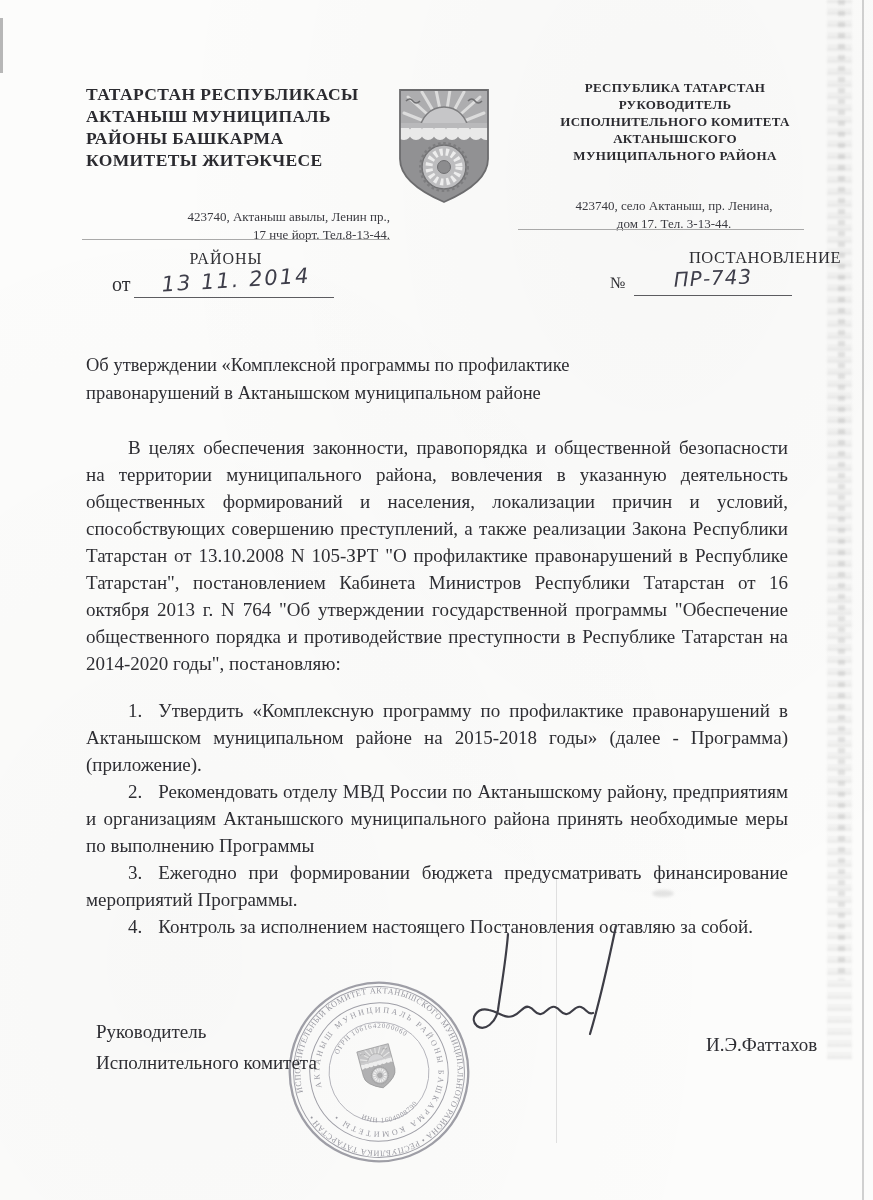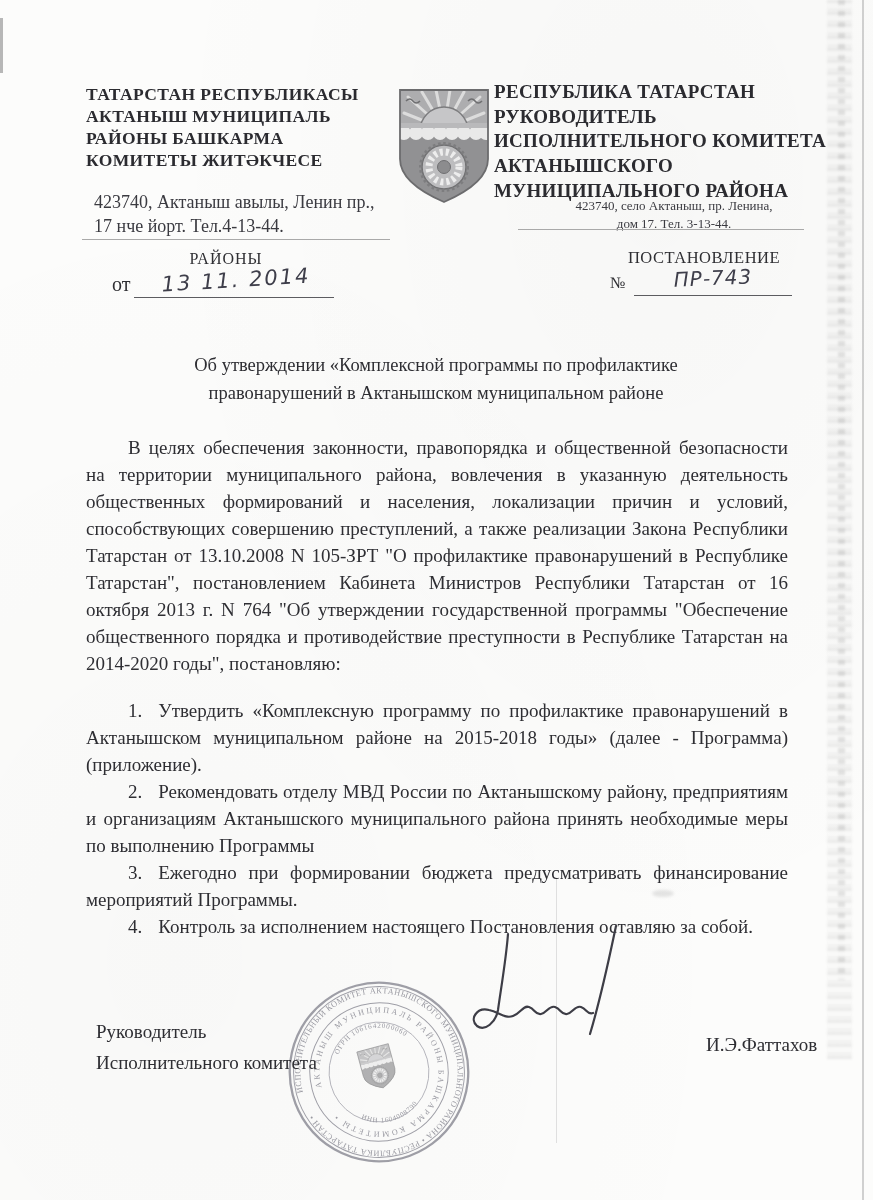--- a/index.html
+++ b/index.html
@@ -20,42 +20,42 @@
     background:repeating-linear-gradient(180deg, rgba(90,90,90,.22) 0 5px, rgba(200,200,200,.05) 5px 11px);
     filter:blur(.8px);opacity:.65;}
   .edge-line{position:absolute;left:862px;top:0;width:2px;height:1200px;background:#bdbdbd;opacity:.7;}
   .left-mark{position:absolute;left:0;top:18px;width:3px;height:55px;background:#8a8a8a;opacity:.6;filter:blur(.5px);}
   .fold-line{position:absolute;left:556px;top:878px;width:1px;height:265px;background:#c8c8c8;opacity:.55;}
   .smudge{position:absolute;left:652px;top:890px;width:22px;height:7px;background:#9a9a9a;opacity:.25;filter:blur(1.5px);border-radius:50%;}
 
   
   .org-left{position:absolute;left:86px;top:83px;width:314px;
     font-weight:bold;font-size:17.5px;line-height:1.26;letter-spacing:.4px;color:#2b2b30;}
-  .org-right{position:absolute;left:494px;top:80px;width:362px;text-align:left;
-    font-weight:bold;font-size:19px;line-height:1.3;letter-spacing:.3px;color:#2b2b30;}
+  .org-right{position:absolute;left:494px;top:80px;width:362px;text-align:center;
+    font-weight:bold;font-size:13px;line-height:1.3;letter-spacing:.3px;color:#2b2b30;}
   .emblem-box{position:absolute;left:392px;top:85px;width:104px;height:122px;}
-  .addr-left{position:absolute;left:94px;top:190px;width:296px;text-align:left;font-size:18px;line-height:1.35;color:#3a3a40;}
+  .addr-left{position:absolute;left:94px;top:208px;width:296px;text-align:right;font-size:13px;line-height:1.35;color:#3a3a40;}
   .addr-right{position:absolute;left:524px;top:197px;width:300px;text-align:center;font-size:13px;line-height:1.35;color:#3a3a40;}
   .rule{position:absolute;height:1px;background:#a9a9a9;}
   .rule-left{left:82px;top:239px;width:308px;}
   .rule-right{left:518px;top:229px;width:286px;}
 
   
   .ref-label-left{position:absolute;left:118px;top:250px;width:216px;text-align:center;font-size:16px;letter-spacing:1px;}
-  .ref-label-right{position:absolute;left:595px;top:248px;width:218px;text-align:center;font-size:16.5px;letter-spacing:.5px;}
+  .ref-label-right{position:absolute;left:623px;top:248px;width:218px;text-align:right;font-size:16.5px;letter-spacing:.5px;}
   .ref-prefix-left{position:absolute;left:112px;top:273px;font-size:20px;}
   .ref-prefix-right{position:absolute;left:610px;top:274px;font-size:16px;}
   .ref-line-left{position:absolute;left:134px;top:297px;width:200px;height:1px;background:#5c5c60;}
   .ref-line-right{position:absolute;left:634px;top:295px;width:158px;height:1px;background:#5c5c60;}
   .hand{font-family:"DejaVu Sans", sans-serif;font-style:italic;color:#3e3e4a;}
   .hand-date{position:absolute;left:138px;top:268px;width:196px;text-align:center;font-size:21px;transform:rotate(-3.5deg);letter-spacing:2px;}
   .hand-num{position:absolute;left:634px;top:266px;width:158px;text-align:center;font-size:20px;transform:rotate(-2.5deg);letter-spacing:1px;}
 
   
-  .doc-title{position:absolute;left:86px;top:351px;width:700px;text-align:center;font-size:18.5px;line-height:28px;color:#2e2e33;}
+  .doc-title{position:absolute;left:86px;top:351px;width:700px;font-size:18.5px;line-height:28px;color:#2e2e33;}
   .body-block{position:absolute;left:86px;top:434px;width:702px;font-size:19px;line-height:27px;text-align:justify;color:#2e2e33;}
   .body-block p{margin:0;text-indent:42px;}
   .items{margin-top:20px;}
   .item-num{margin-right:16px;}
 
   
   .footer-position{position:absolute;left:96px;top:1016px;width:300px;font-size:19px;line-height:31px;color:#2e2e33;}
   .footer-name{position:absolute;left:678px;top:1034px;font-size:19px;color:#2e2e33;margin-left:28px;}
   .stamp-box{position:absolute;left:283px;top:976px;width:192px;height:192px;opacity:.82;}
   .sig-box{position:absolute;left:420px;top:922px;width:250px;height:150px;}
@@ -129,21 +129,21 @@
   <div class="org-right">
     <div>РЕСПУБЛИКА ТАТАРСТАН</div>
     <div>РУКОВОДИТЕЛЬ</div>
     <div>ИСПОЛНИТЕЛЬНОГО КОМИТЕТА</div>
     <div>АКТАНЫШСКОГО</div>
     <div>МУНИЦИПАЛЬНОГО  РАЙОНА</div>
   </div>
 
   <div class="addr-left">
     <div>423740, Актаныш авылы, Ленин пр.,</div>
-    <div>17 нче йорт. Тел.4-13-44.</div>
+    <div>17 нче йорт. Тел.8-13-44.</div>
   </div>
   <div class="addr-right">
     <div>423740, село Актаныш, пр. Ленина,</div>
     <div>дом 17. Тел. 3-13-44.</div>
   </div>
   <div class="rule rule-left"></div>
   <div class="rule rule-right"></div>
 
   <div class="ref-label-left">РАЙОНЫ</div>
   <div class="ref-prefix-left">от</div>

